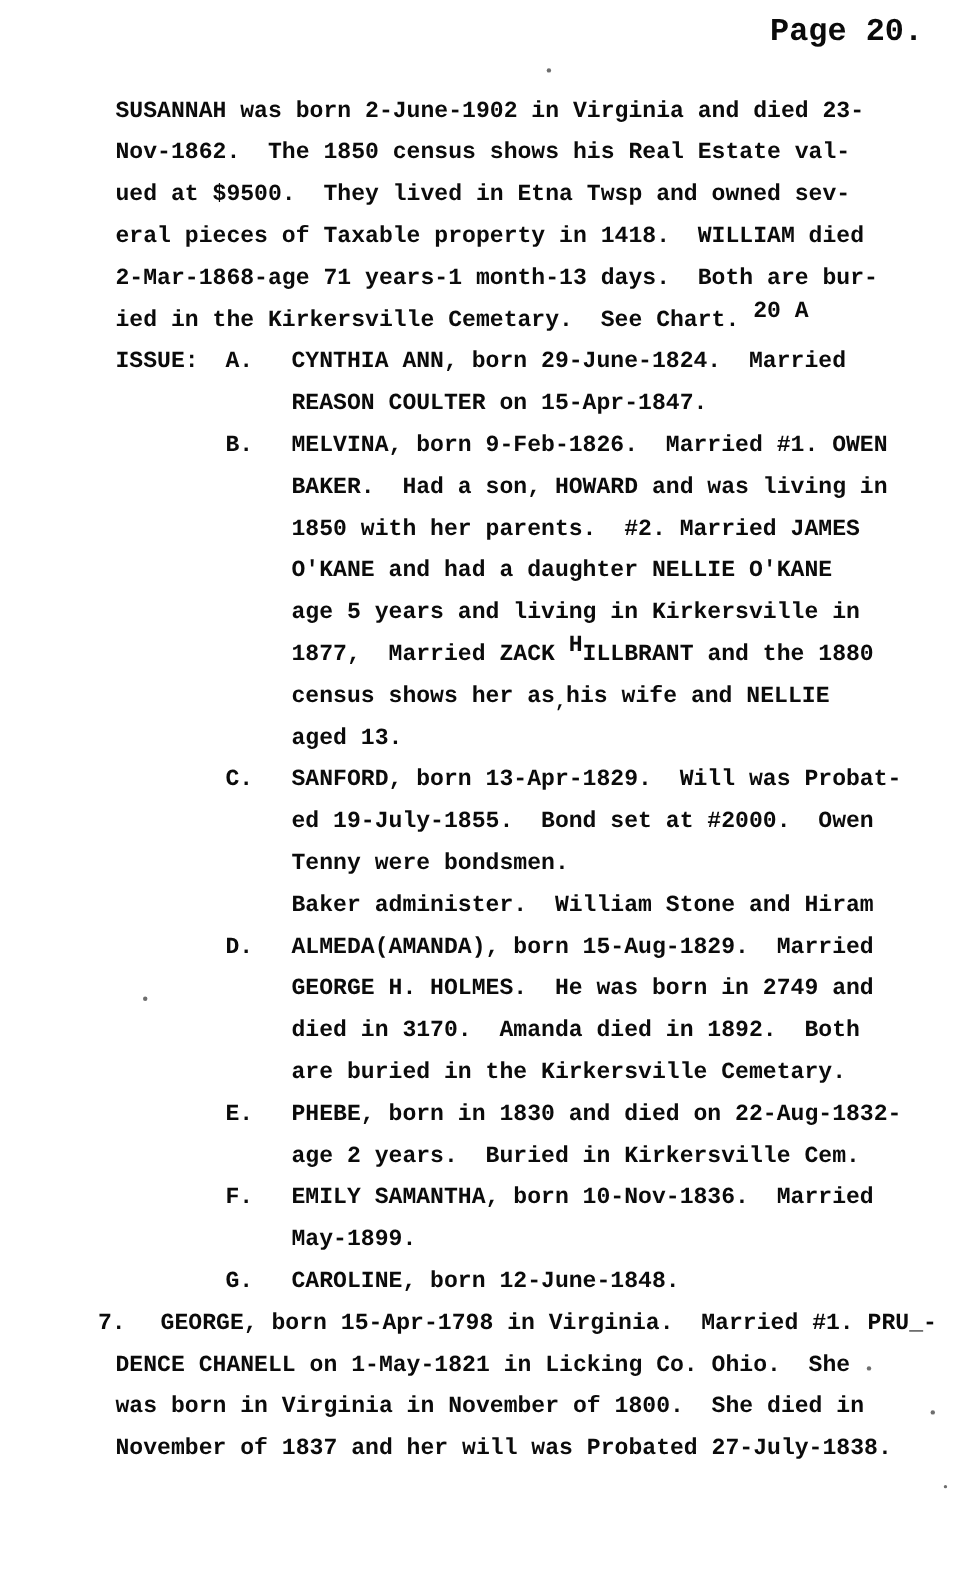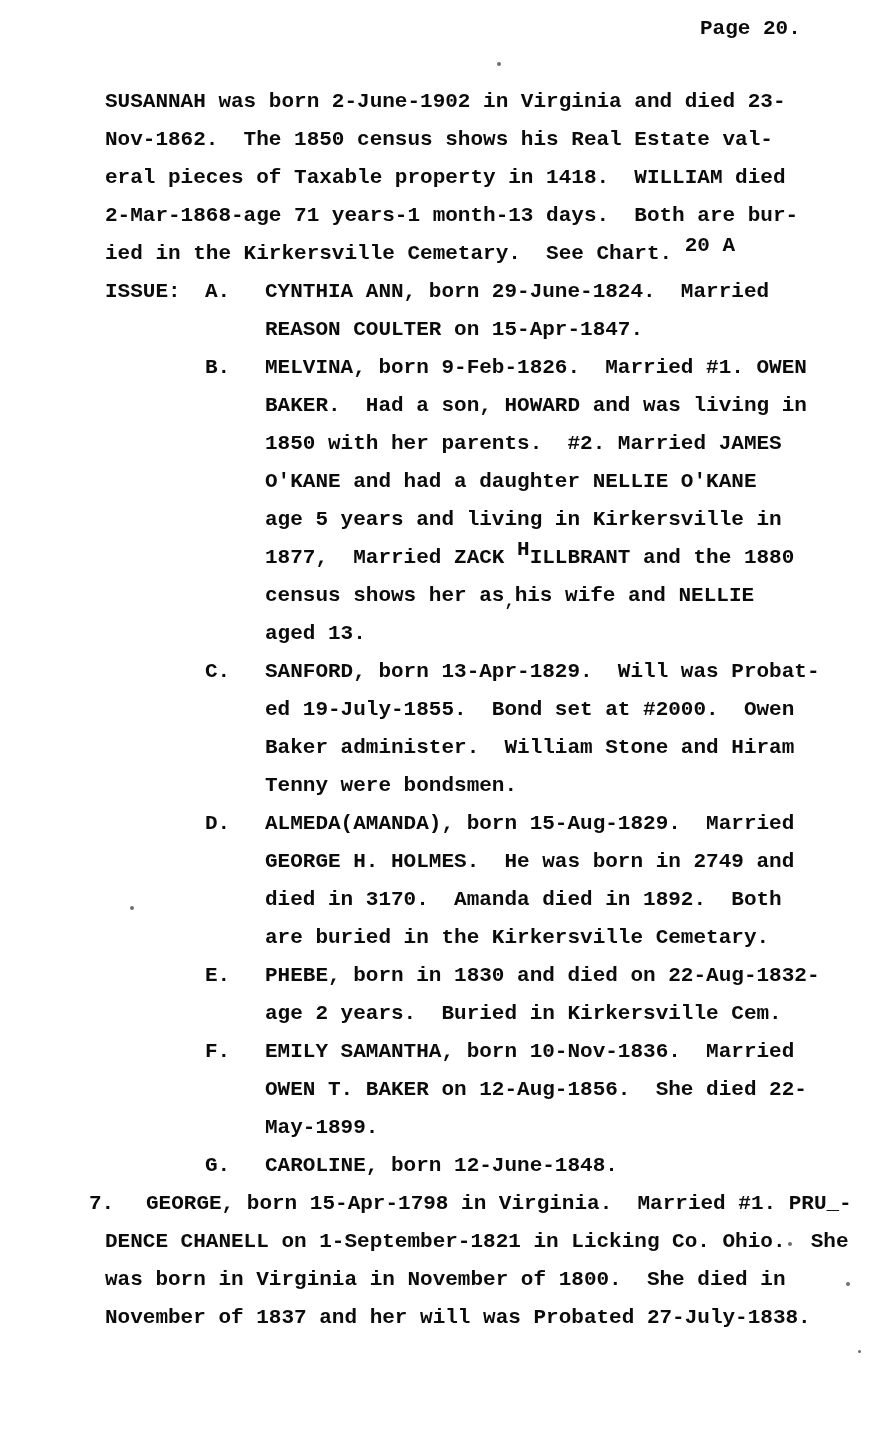--- a/index.html
+++ b/index.html
@@ -10,21 +10,21 @@
     background: #ffffff;
     overflow: hidden;
     font-family: "Liberation Mono", "DejaVu Sans Mono", monospace;
     font-weight: 700;
     color: #0b0b0b;
   }
   .page-number {
     position: absolute;
     left: 700px;
     top: 16px;
-    font-size: 21px;
+    font-size: 29px;
     line-height: 26px;
     white-space: pre;
   }
   .content {
     position: absolute;
     left: 48px;
     top: 83px;
     width: 820px;
   }
   .line {
@@ -50,49 +50,49 @@
   }
 </style>
 </head>
 <body>
 
 <div class="page">
   <div class="page-number">Page 20.</div>
   <div class="content">
       <div class="line body"><span>SUSANNAH was born 2-June-1902 in Virginia and died 23-</span></div>
       <div class="line body"><span>Nov-1862.  The 1850 census shows his Real Estate val-</span></div>
+      <div class="line body"><span>ued at $9500.  They lived in Etna Twsp and owned sev-</span></div>
       <div class="line body"><span>eral pieces of Taxable property in 1418.  WILLIAM died</span></div>
       <div class="line body"><span>2-Mar-1868-age 71 years-1 month-13 days.  Both are bur-</span></div>
       <div class="line body"><span>ied in the Kirkersville Cemetary.  See Chart. </span><span class="sup">20 A</span></div>
       <div class="line issue"><span class="issuelab">ISSUE:</span><span class="letterlab">A.</span><span>CYNTHIA ANN, born 29-June-1824.  Married</span></div>
       <div class="line cont"><span>REASON COULTER on 15-Apr-1847.</span></div>
       <div class="line letter"><span class="letterlab">B.</span><span>MELVINA, born 9-Feb-1826.  Married #1. OWEN</span></div>
       <div class="line cont"><span>BAKER.  Had a son, HOWARD and was living in</span></div>
       <div class="line cont"><span>1850 with her parents.  #2. Married JAMES</span></div>
       <div class="line cont"><span>O'KANE and had a daughter NELLIE O'KANE</span></div>
       <div class="line cont"><span>age 5 years and living in Kirkersville in</span></div>
       <div class="line cont"><span>1877,  Married ZACK </span><span class="sup">H</span><span>ILLBRANT and the 1880</span></div>
       <div class="line cont"><span>census shows her as</span><span class="sub">,</span><span>his wife and NELLIE</span></div>
       <div class="line cont"><span>aged 13.</span></div>
       <div class="line letter"><span class="letterlab">C.</span><span>SANFORD, born 13-Apr-1829.  Will was Probat-</span></div>
       <div class="line cont"><span>ed 19-July-1855.  Bond set at #2000.  Owen</span></div>
+      <div class="line cont"><span>Tenny were bondsmen.</span></div>
       <div class="line cont"><span>Baker administer.  William Stone and Hiram</span></div>
-      <div class="line cont"><span>Tenny were bondsmen.</span></div>
       <div class="line letter"><span class="letterlab">D.</span><span>ALMEDA(AMANDA), born 15-Aug-1829.  Married</span></div>
       <div class="line cont"><span>GEORGE H. HOLMES.  He was born in 2749 and</span></div>
       <div class="line cont"><span>died in 3170.  Amanda died in 1892.  Both</span></div>
       <div class="line cont"><span>are buried in the Kirkersville Cemetary.</span></div>
       <div class="line letter"><span class="letterlab">E.</span><span>PHEBE, born in 1830 and died on 22-Aug-1832-</span></div>
       <div class="line cont"><span>age 2 years.  Buried in Kirkersville Cem.</span></div>
       <div class="line letter"><span class="letterlab">F.</span><span>EMILY SAMANTHA, born 10-Nov-1836.  Married</span></div>
-      <div class="line cont"><span>OWEN T. BAKER on 12-Aug-1856.  She died 22-</span></div>
       <div class="line cont"><span>May-1899.</span></div>
       <div class="line letter"><span class="letterlab">G.</span><span>CAROLINE, born 12-June-1848.</span></div>
       <div class="line num"><span class="numlab">7.</span><span>GEORGE, born 15-Apr-1798 in Virginia.  Married #1. PRU_-</span></div>
-      <div class="line body"><span>DENCE CHANELL on 1-September-1821 in Licking Co. Ohio.  She</span></div>
+      <div class="line body"><span>DENCE CHANELL on 1-May-1821 in Licking Co. Ohio.  She</span></div>
       <div class="line body"><span>was born in Virginia in November of 1800.  She died in</span></div>
       <div class="line body"><span>November of 1837 and her will was Probated 27-July-1838.</span></div>
     </div>
 
   <div class="dot" style="left:497px; top:62px;  width:4px; height:4px;"></div>
   <div class="dot" style="left:130px; top:906px; width:4px; height:4px;"></div>
   <div class="dot" style="left:788px; top:1242px; width:4px; height:4px;"></div>
   <div class="dot" style="left:846px; top:1282px; width:4px; height:4px;"></div>
   <div class="dot" style="left:858px; top:1350px; width:3px; height:3px;"></div>
 </div>

